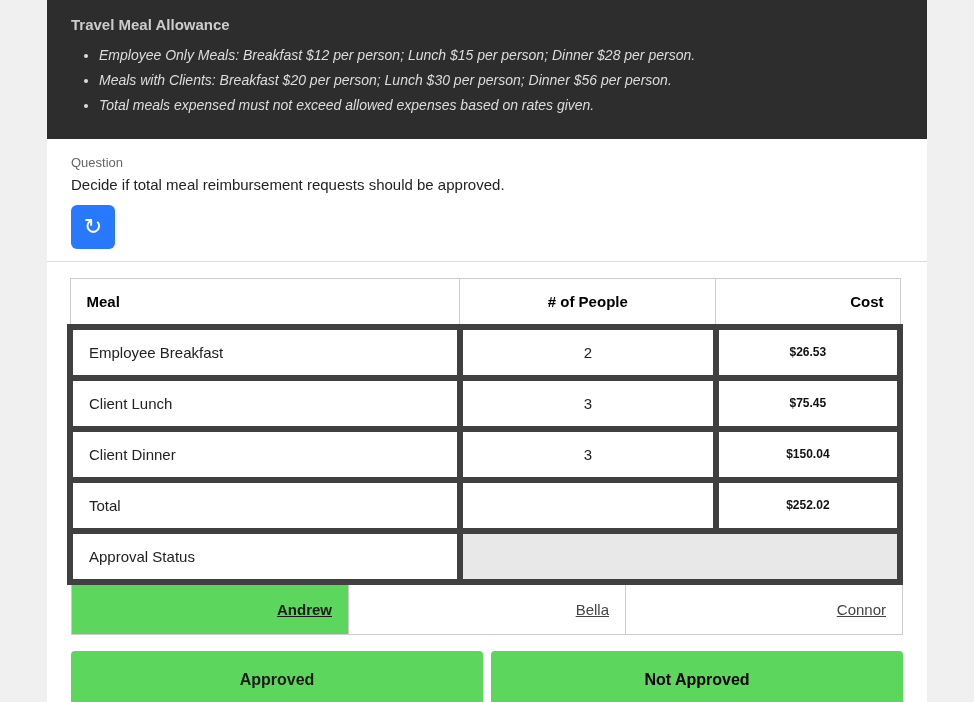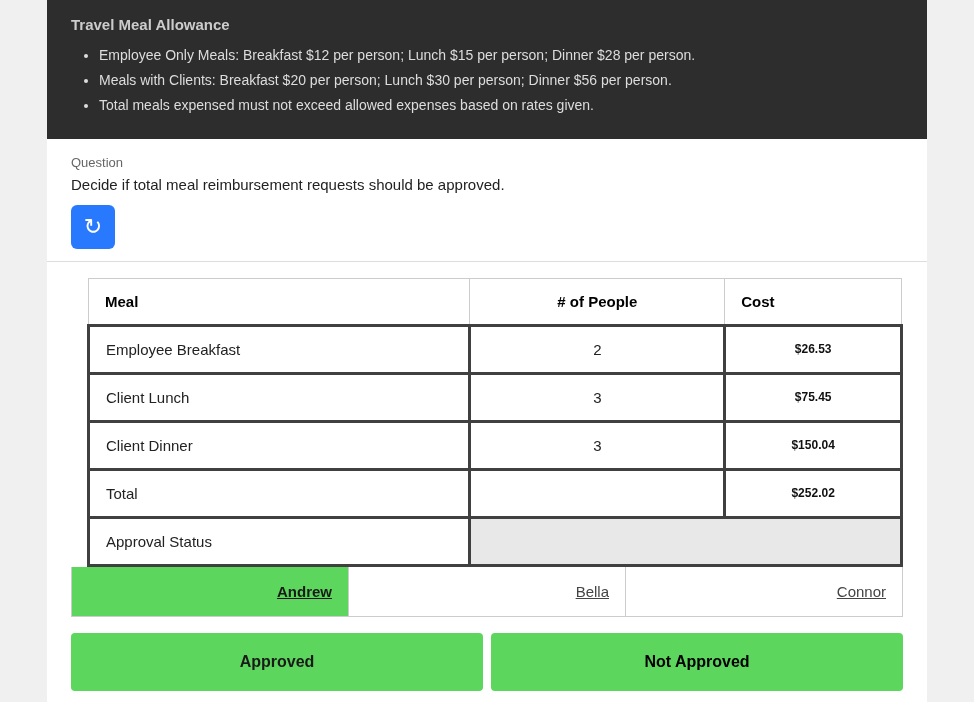--- a/index.html
+++ b/index.html
@@ -32,20 +32,21 @@
       color: #ccc;
       margin-bottom: 10px;
     }
 
     .allowance-section ul {
       list-style: disc;
       padding-left: 28px;
       line-height: 1.8;
       font-size: 14px;
       color: #ddd;
+      font-style: italic;
     }
 
     
     .question-section {
       padding: 16px 24px 12px 24px;
       border-bottom: 1px solid #ddd;
       background: #fff;
     }
 
     .question-label {
@@ -69,21 +70,21 @@
       display: flex;
       align-items: center;
       justify-content: center;
       cursor: pointer;
       color: #fff;
       font-size: 22px;
     }
 
     
     .table-section {
-      padding: 16px 24px 0 40px;
+      padding: 16px 24px 0 20px;
       background: #fff;
     }
 
     table {
       width: 100%;
       border-collapse: collapse;
       border: 1px solid #ccc;
     }
 
     thead tr th {
@@ -93,26 +94,26 @@
       text-align: left;
       font-weight: bold;
       font-size: 15px;
     }
 
     thead tr th:nth-child(2) {
       text-align: center;
     }
 
     thead tr th:nth-child(3) {
-      text-align: left;
+      text-align: right;
       font-weight: bold;
     }
 
     tbody tr td {
-      border: 3px solid #404040;
+      border: 6px solid #404040;
       padding: 14px 16px;
       font-size: 15px;
       color: #222;
       margin-top: 35px;
     }
 
     tbody tr td:nth-child(2) {
       text-align: center;
     }
 

